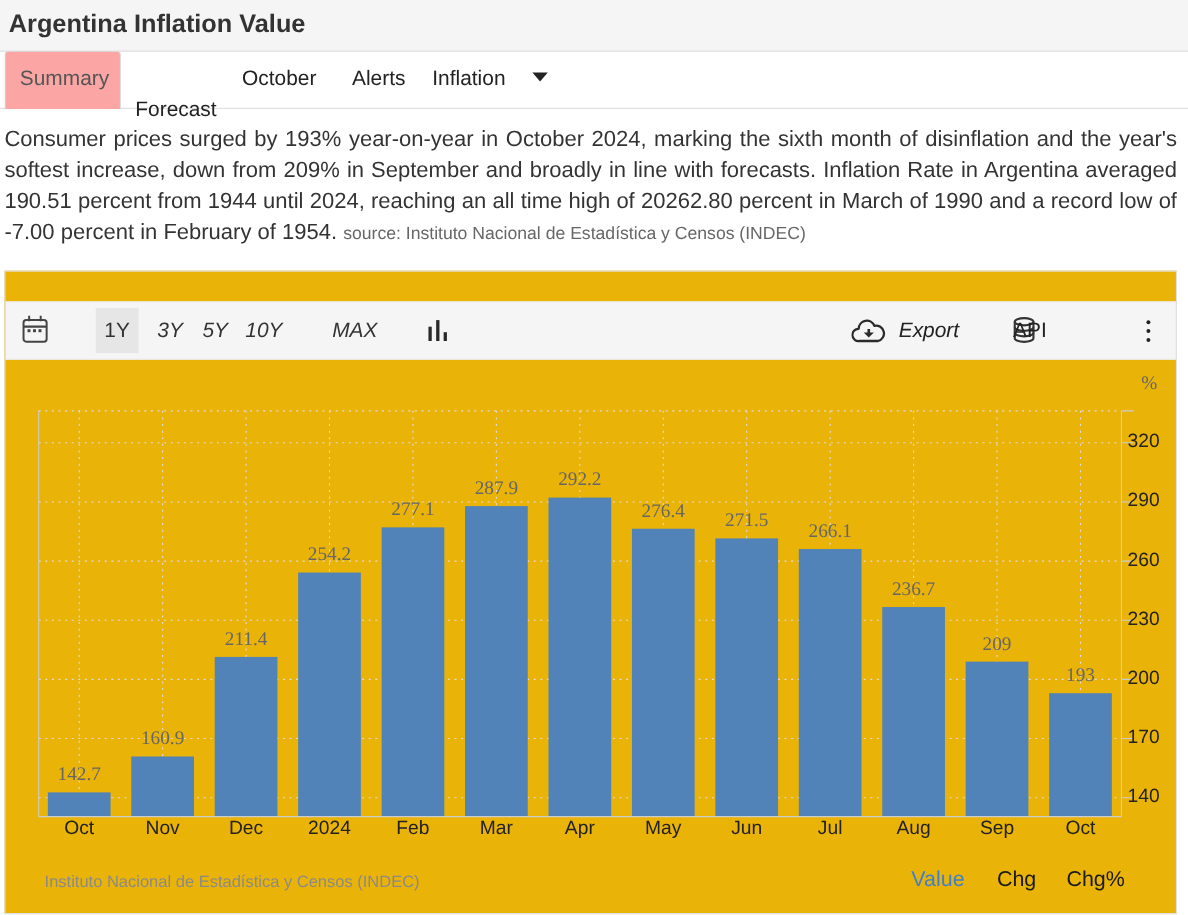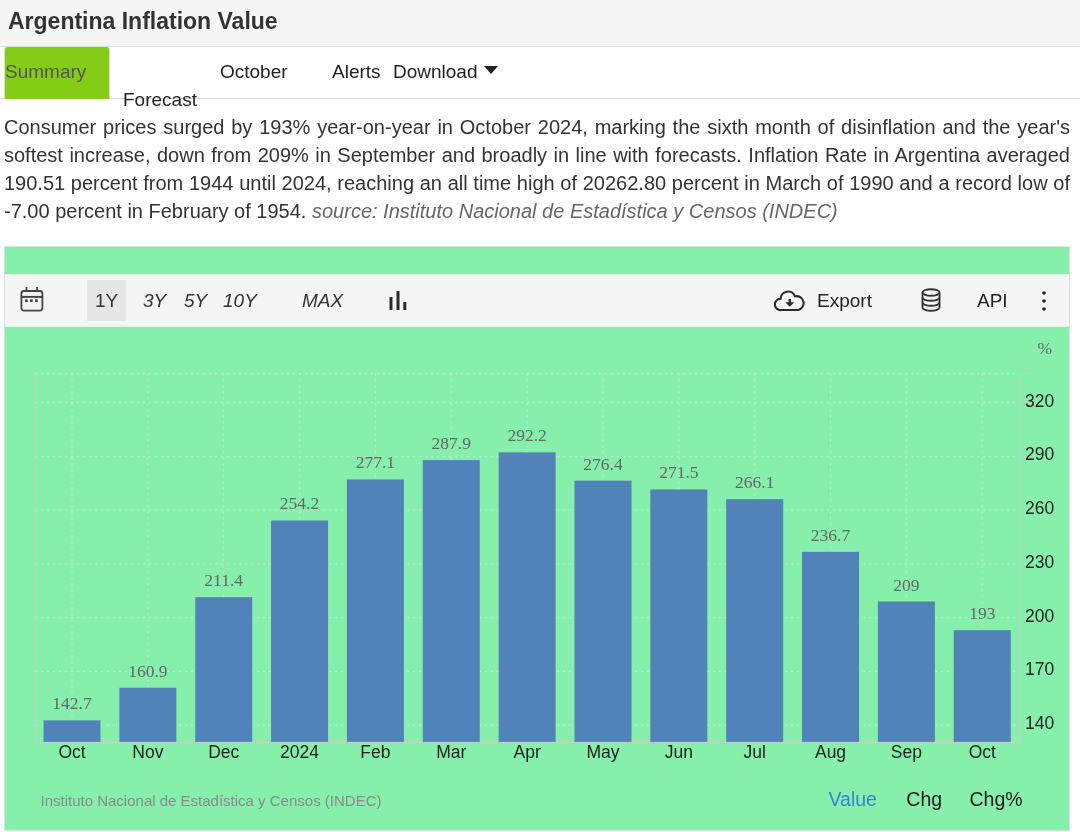--- a/index.html
+++ b/index.html
@@ -1,56 +1,56 @@
 <!DOCTYPE html>
 <html><head>
 <meta charset="utf-8">
 <style>
 * { margin:0; padding:0; box-sizing:border-box; }
 html,body { width:1080px; height:832px; background:#fff; font-family:"Liberation Sans", sans-serif; overflow:hidden; }
 .abs { position:absolute; }
 #titlebar { left:0; top:0; width:1080px; height:47px; background:#f5f5f5; border-bottom:1px solid #ddd; }
 #title { left:8px; top:8px; font-size:23px; font-weight:700; color:#333; }
 #tabline { left:0; top:98px; width:1080px; height:1px; background:#ddd; }
-#tab-active { left:4px; top:46px; width:106px; height:53px; background:#84cc16; border:1px solid #ddd; border-bottom:none; border-radius:4px 4px 0 0; color:#555; font-size:19px; line-height:50px; }
+#tab-active { left:4px; top:46px; width:106px; height:53px; background:#fca5a5; border:1px solid #ddd; border-bottom:none; border-radius:4px 4px 0 0; color:#555; font-size:19px; padding-left:13px; line-height:50px; }
 .tab { top:46px; height:52px; font-size:19px; color:#222; line-height:52px; }
 #tab-forecast { left:123px;margin-top:28px; }
 #tab-calendar { left:220px; }
-#tab-alerts { left:332px; }
+#tab-alerts { left:320px; }
 #tab-download { left:393px; }
 #caret { left:484px; top:66px; width:0; height:0; border-left:7px solid transparent; border-right:7px solid transparent; border-top:8px solid #222; }
 #desc { left:4px; top:113px; width:1066px; font-size:20px; line-height:28px; color:#333; text-align:justify; }
-#desc .src { font-size:20px; color:#666;font-style:italic; }
-#panel { left:4px; top:246px; width:1066px; height:585px; border:1px solid #e0e0e0; background:#86efac; }
+#desc .src { font-size:16px; color:#666; }
+#panel { left:4px; top:246px; width:1066px; height:585px; border:1px solid #e0e0e0; background:#eab308; }
 #toolbar { left:0; top:27px; width:1064px; height:53px; background:#f5f5f5; border-top:1px solid #ececec; border-bottom:1px solid #ececec; }
 #calicon { left:15px; top:39px; }
 #btn1y { left:82px; top:33px; width:39px; height:41px; background:#e6e6e6; color:#333; font-size:19px; text-align:center; line-height:41px; }
 .rng { top:33px; height:41px; line-height:41px; font-size:19px; color:#333;font-style:italic; }
 #r3y { left:138px; }
 #r5y { left:179px; }
 #r10y { left:218px; }
 #rmax { left:297px; }
 #charticon { left:383px; top:43px; }
 #compare { left:450px; top:33px; width:279px; height:39px; background:#fff; border:1px solid #ccc; border-radius:3px; color:#8c8c8c; font-size:18.5px; line-height:37px; padding-left:13px; }
 #cloudicon { left:769px; top:43px; }
-#lbl-export { left:812px; top:33px; height:41px; line-height:41px; font-size:19px; color:#222; }
+#lbl-export { left:812px; top:33px; height:41px; line-height:41px; font-size:19px; color:#222;font-style:italic; }
 #dbicon { left:915px; top:41px; }
-#lbl-api { left:972px; top:33px; height:41px; line-height:41px; font-size:19px; color:#222; }
+#lbl-api { left:916px; top:33px; height:41px; line-height:41px; font-size:19px; color:#222; }
 #kebab { left:1032px; top:33px; }
 </style>
 </head>
 <body>
 <div id="titlebar" class="abs"></div>
 <div id="title" class="abs">Argentina Inflation Value</div>
 <div id="tabline" class="abs"></div>
 <div id="tab-active" class="abs">Summary</div>
 <div id="tab-forecast" class="abs tab">Forecast</div>
 <div id="tab-calendar" class="abs tab">October</div>
 <div id="tab-alerts" class="abs tab">Alerts</div>
-<div id="tab-download" class="abs tab">Download</div>
+<div id="tab-download" class="abs tab">Inflation</div>
 <div id="caret" class="abs"></div>
 <div id="desc" class="abs">Consumer prices surged by 193% year-on-year in October 2024, marking the sixth month of disinflation and the year's softest increase, down from 209% in September and broadly in line with forecasts. Inflation Rate in Argentina averaged 190.51 percent from 1944 until 2024, reaching an all time high of 20262.80 percent in March of 1990 and a record low of -7.00 percent in February of 1954. <span class="src">source: Instituto Nacional de Estadística y Censos (INDEC)</span></div>
 <div id="panel" class="abs">
   <div id="toolbar" class="abs"></div>
   <svg id="calicon" class="abs" width="26" height="28" viewBox="0 0 26 28">
     <rect x="1.4" y="5" width="21" height="19.6" rx="2.5" fill="none" stroke="#444" stroke-width="1.8"></rect>
     <line x1="6.5" y1="1" x2="6.5" y2="6" stroke="#444" stroke-width="1.8"></line>
     <line x1="17" y1="1" x2="17" y2="6" stroke="#444" stroke-width="1.8"></line>
     <line x1="1.4" y1="10.9" x2="22.4" y2="10.9" stroke="#444" stroke-width="2"></line>
     <rect x="5" y="13.3" width="2.7" height="2.7" fill="#444"></rect>

